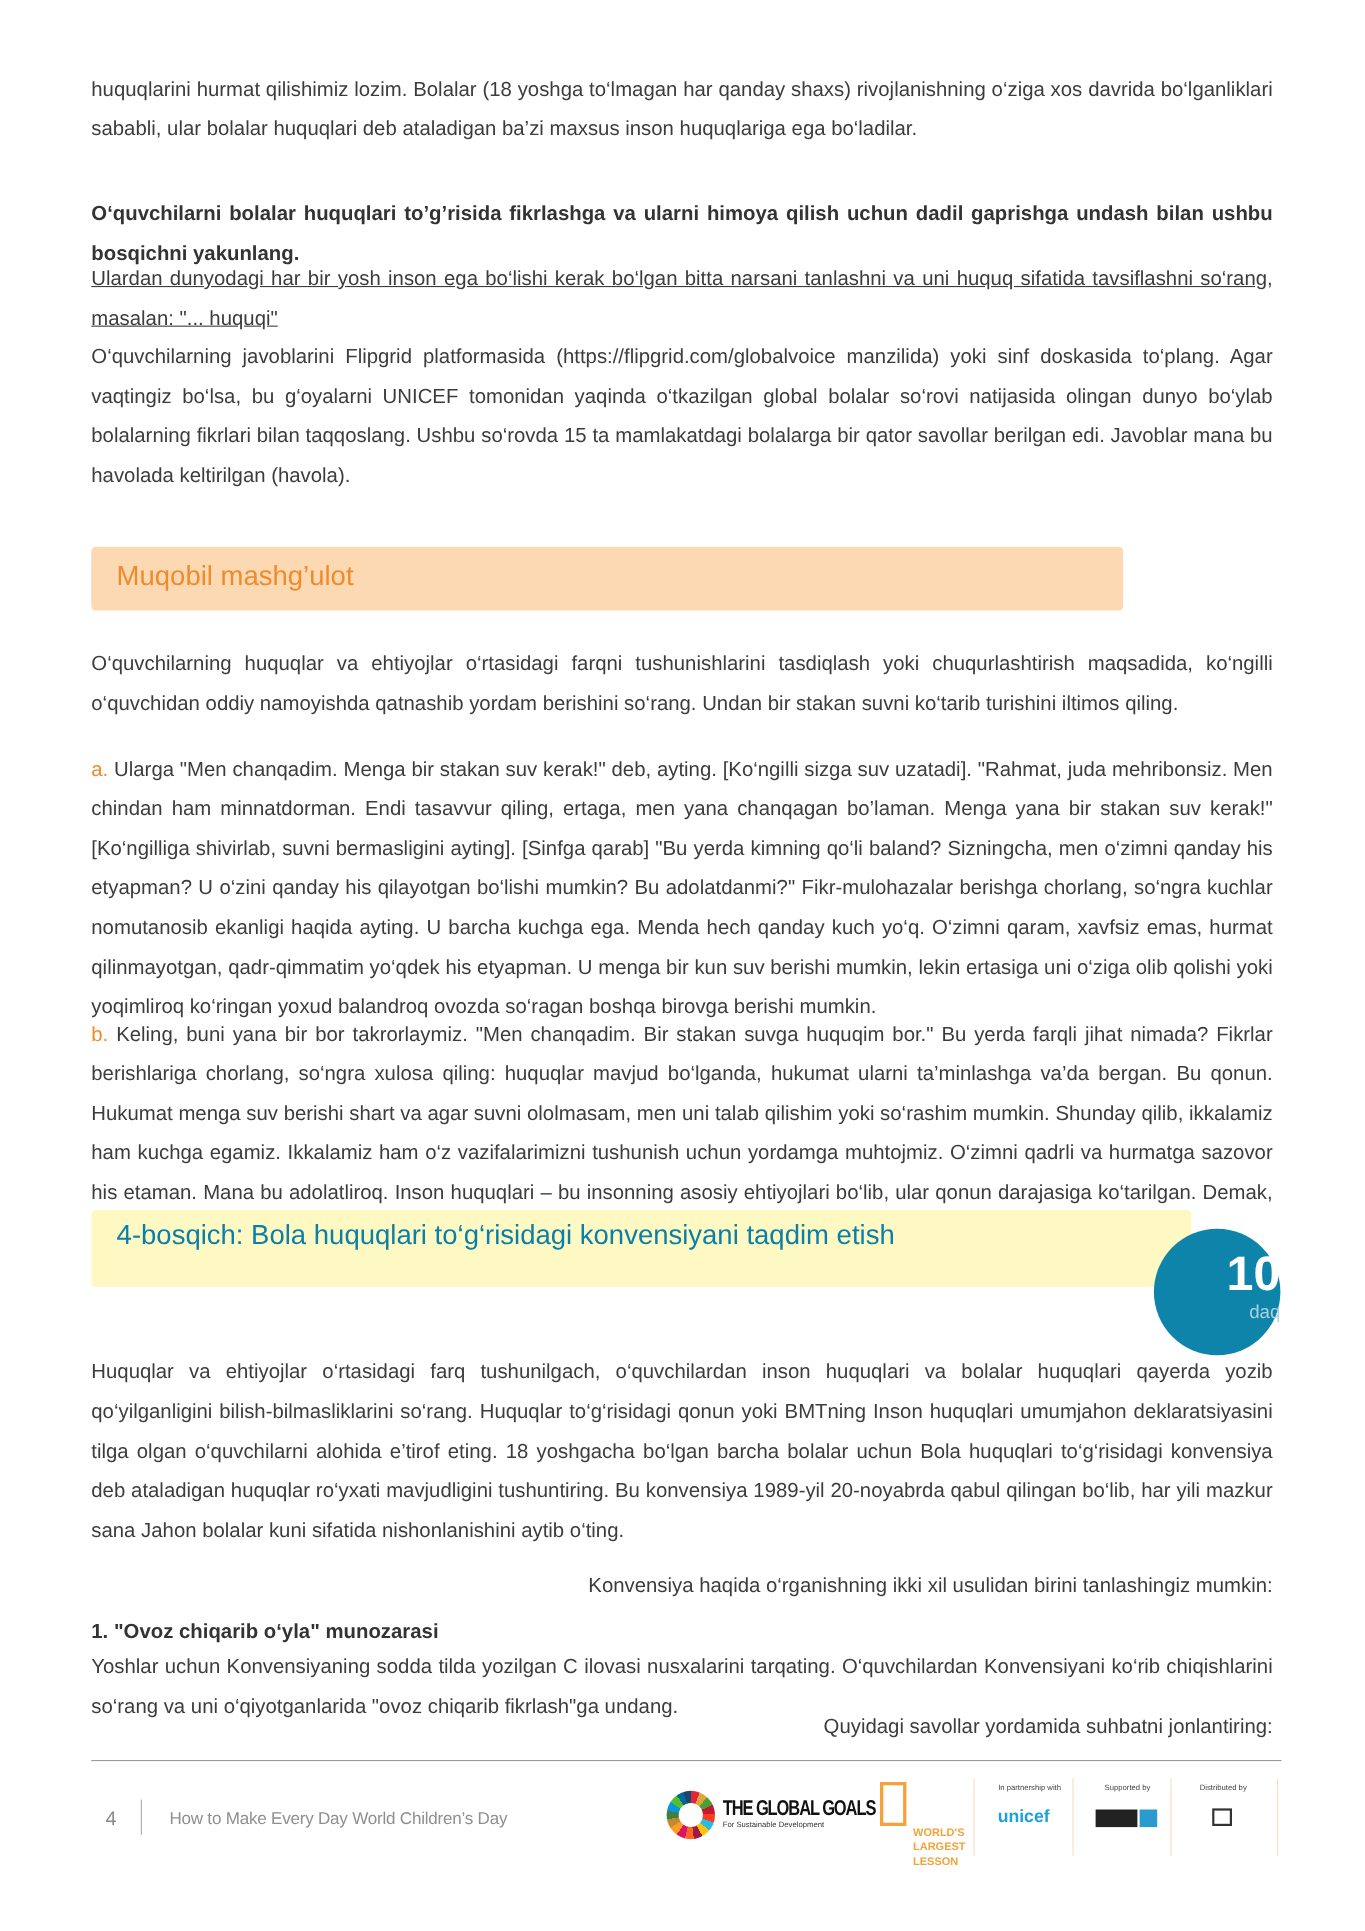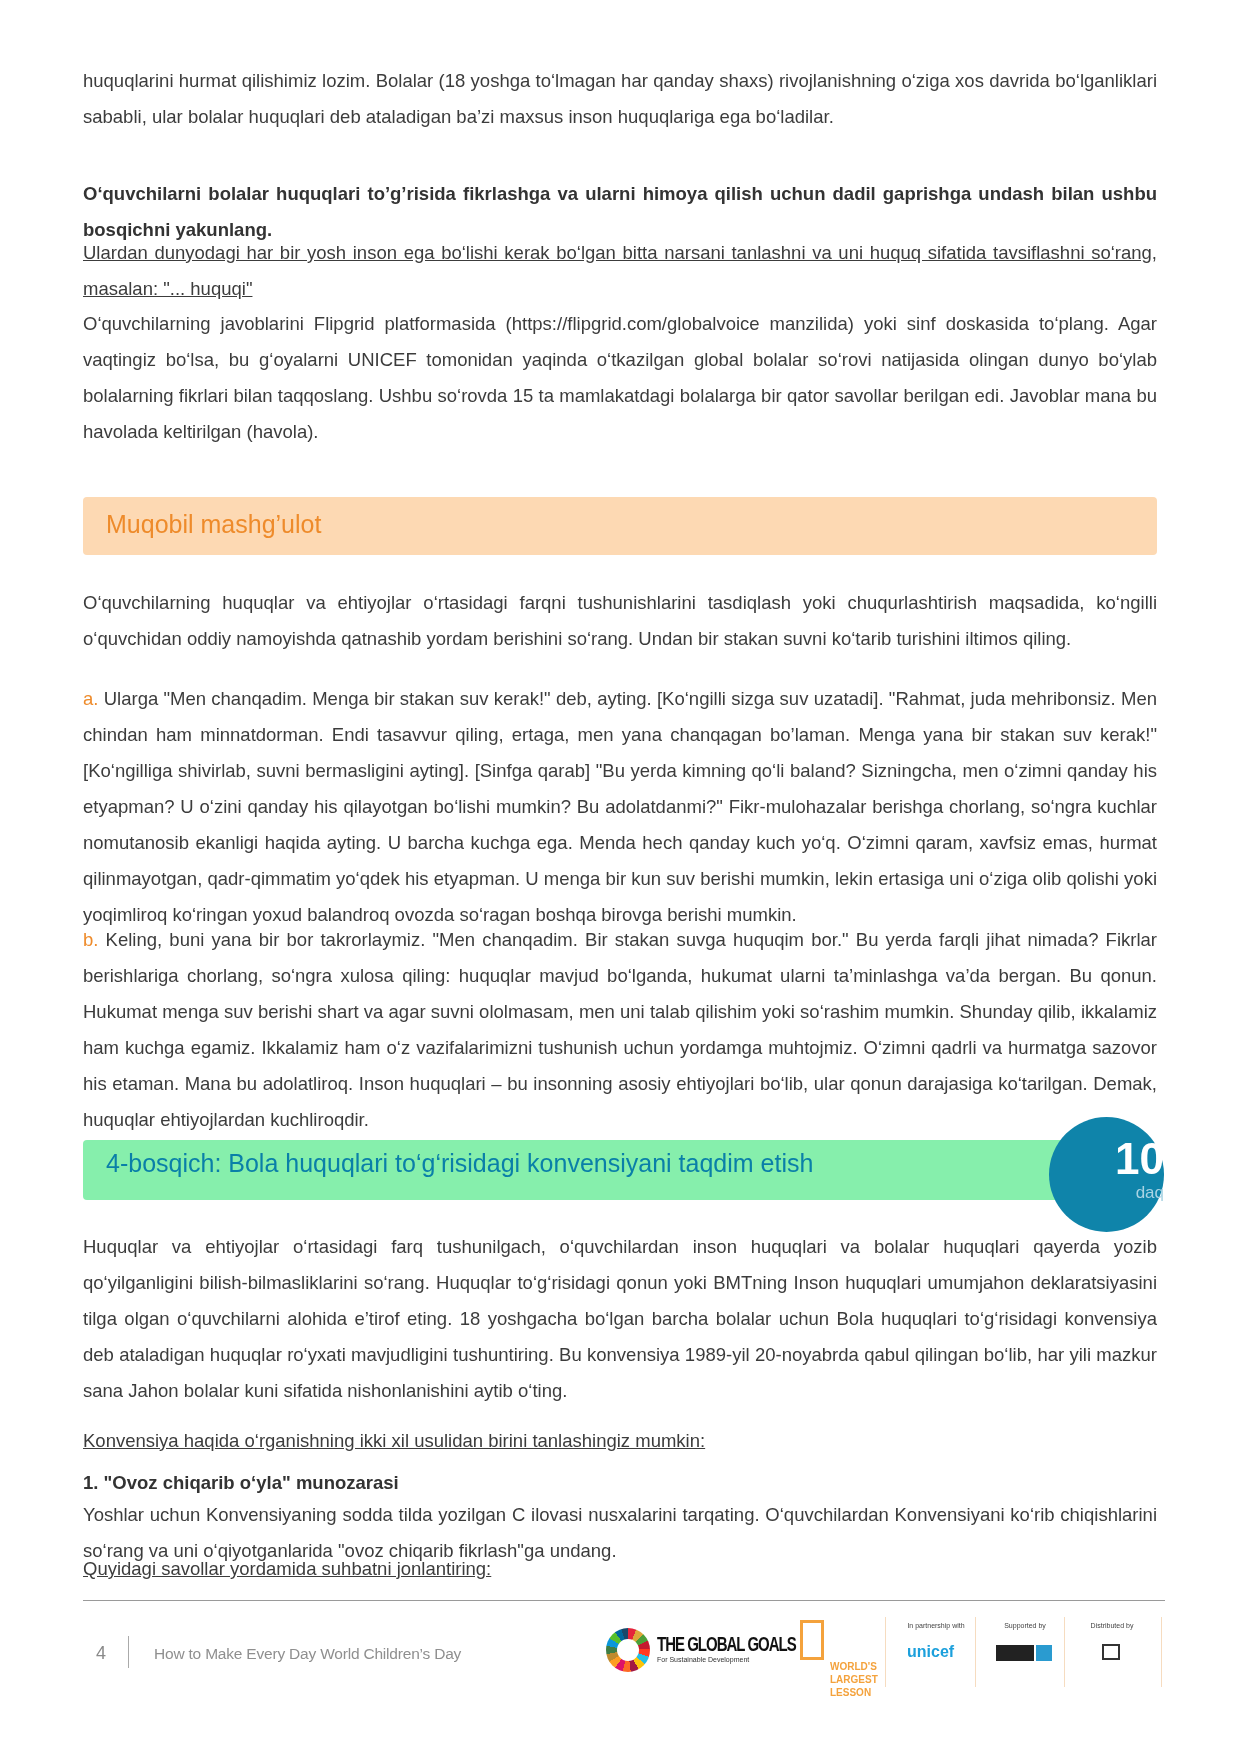--- a/index.html
+++ b/index.html
@@ -1,26 +1,26 @@
 <!DOCTYPE html>
 <html><head>
 <meta charset="utf-8">
 <style>
   html, body { margin: 0; padding: 0; background: #ffffff; }
   body { width: 1241px; height: 1755px; position: relative; overflow: hidden;
          font-family: "Liberation Sans", sans-serif; color: #3c3c3c; }
   .p { position: absolute; left: 83px; width: 1074px; font-size: 18.5px; line-height: 36px;
        text-align: justify; margin: 0; }
-  .p.nojust { text-align: left; text-decoration: underline; }
+  .p.nojust { text-align: right; }
   .bold { font-weight: bold; color: #333333; margin-top: 12px; }
   .lead { color: #ee8b2b; font-weight: normal; }
   .banner { position: absolute; left: 83px; border-radius: 4px; box-sizing: border-box; }
-  .banner-alt { top: 497px; width: 1074px; height: 58px; background: #fdd9b3; }
+  .banner-alt { top: 497px; width: 938px; height: 58px; background: #fdd9b3; }
   .banner-alt .t { position: absolute; left: 23px; top: 13px; font-size: 25px; color: #ee8b2b; }
-  .banner-step { top: 1140px; width: 1000px; height: 60px; background: #86efac; }
+  .banner-step { top: 1100px; width: 1000px; height: 70px; background: #fef9c3; }
   .banner-step .t { position: absolute; left: 23px; top: 9px; font-size: 25px; color: #0a7fa8; }
   .badge { position: absolute; left: 1049px; top: 1117px; width: 115px; height: 115px; border-radius: 50%;
            background: #0f84aa; text-align: right; color: #fff; }
   .badge .num { display: block; font-size: 44px; font-weight: bold; line-height: 44px; margin-top: 20px; }
   .badge .unit { display: block; font-size: 17px; color: #a9d3e3; line-height: 20px; margin-top: 2px; }
   .sub { position: absolute; left: 83px; font-size: 18.5px; font-weight: bold; color: #333; }
   .rule { position: absolute; left: 83px; top: 1600px; width: 1082px; height: 1px; background: #9a9a9a; }
   .footer-num { position: absolute; left: 96px; top: 1643px; font-size: 18px; color: #8a8a8a; }
   .footer-sep { position: absolute; left: 128px; top: 1636px; width: 1px; height: 32px; background: #aaaaaa; }
   .footer-title { position: absolute; left: 154px; top: 1645px; font-size: 15.5px; color: #8f8f8f; letter-spacing: -0.2px; }

